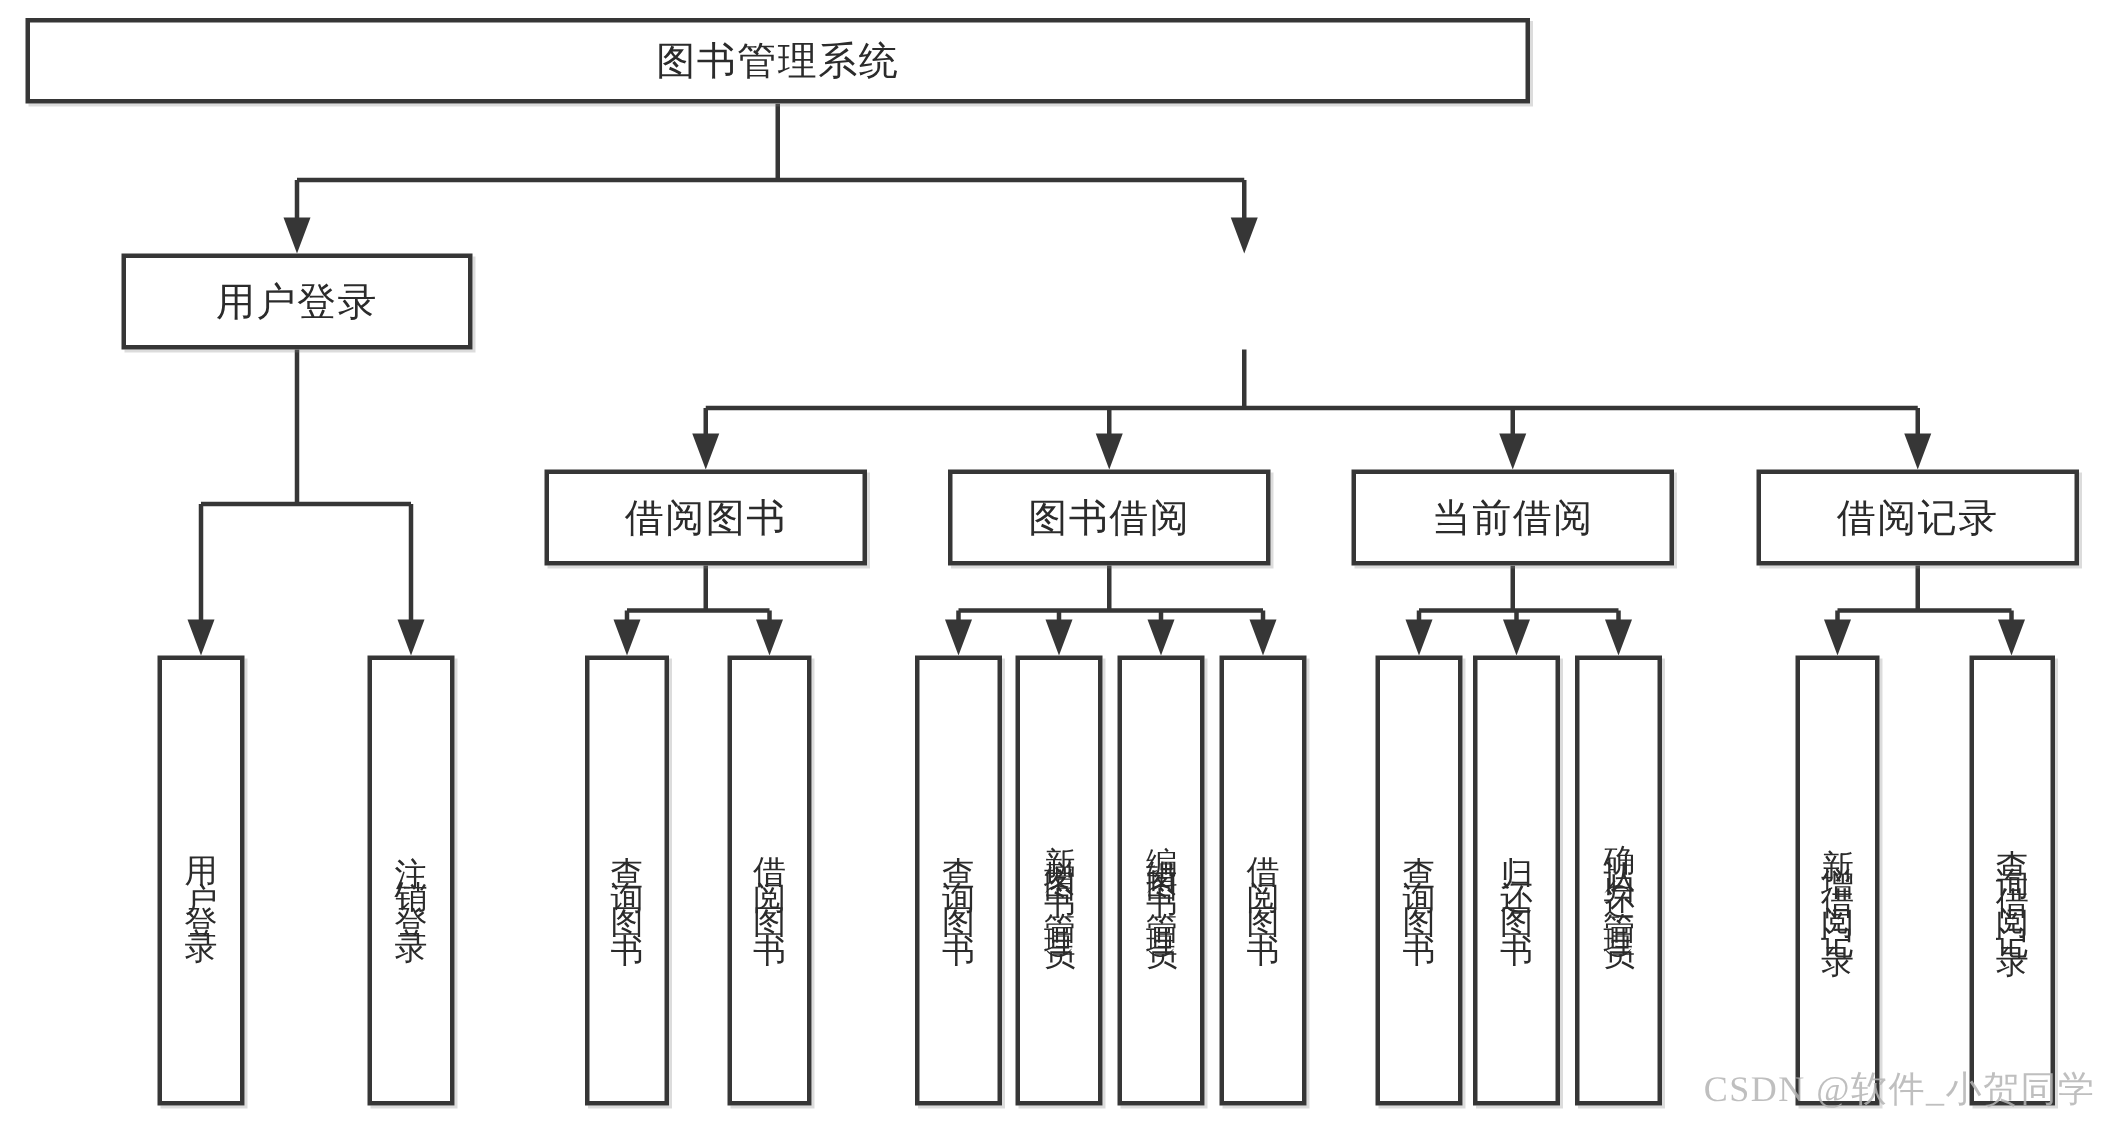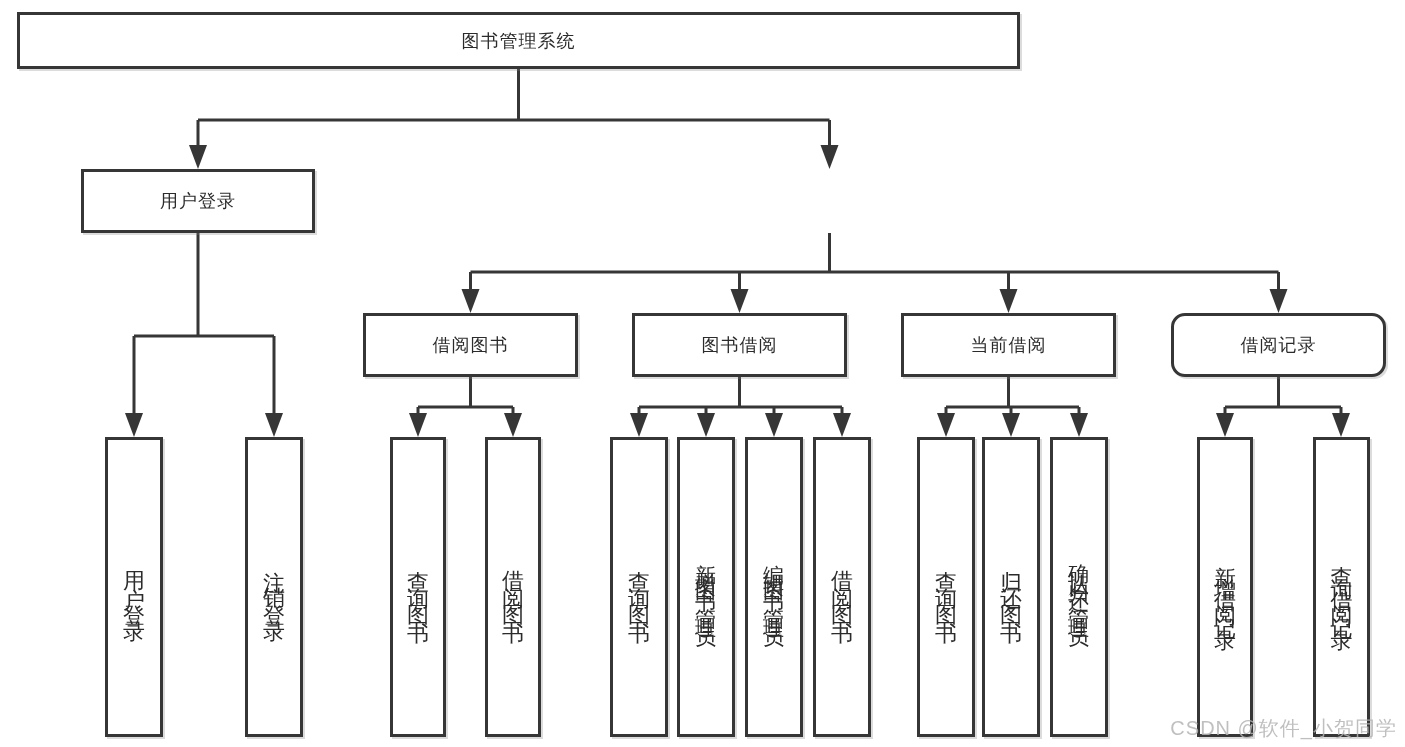--- a/index.html
+++ b/index.html
@@ -10,35 +10,36 @@
   .wires{position:absolute;left:0;top:0;width:1405px;height:747px;z-index:1;}
   .wires path{stroke:var(--line,#363636);stroke-width:3;fill:none;}
   .wires polygon{fill:var(--line,#363636);stroke:none;}
   .node{
     position:absolute;box-sizing:border-box;background:#fff;
     border:3px solid var(--line,#363636);
     box-shadow:2px 2px 0 rgba(130,130,130,.28);
     display:flex;align-items:center;justify-content:center;
     z-index:2;color:var(--text,#2b2b2b);
   }
-  .node .hlabel{font-size:18px;letter-spacing:1px;white-space:nowrap;}
+  .node .hlabel{font-size:26px;letter-spacing:1px;white-space:nowrap;}
   .root{left:17px;top:12px;width:1003px;height:57px;}
   .lvl2,.lvl3{height:64px;}
   .leaf{top:437px;width:58px;height:300px;}
   .vtext{
     writing-mode:vertical-rl;text-orientation:upright;
     font-size:22px;line-height:1;color:var(--text,#2b2b2b);white-space:nowrap;
   }
   .sp4{letter-spacing:17px;}
   .sp6{letter-spacing:13px;}
   .sp9{letter-spacing:9px;font-size:21px;}
   .watermark{
     position:absolute;right:8px;bottom:5px;z-index:3;
-    color:var(--watermark,#b5b5b5);font-size:20px;letter-spacing:1px;opacity:.85;
+    color:var(--watermark,#b5b5b5);font-size:24px;letter-spacing:1px;opacity:.85;
     white-space:nowrap;
+    font-family:Liberation Serif, serif;
   }
 </style>
 </head>
 <body>
 
 <div class="canvas" style="--line: #363636; --text: #2b2b2b; --background: #ffffff; --watermark: #b5b5b5;">
 
   <svg class="wires" viewBox="0 0 1405 747" xmlns="http://www.w3.org/2000/svg">
     <path d="
       M518.5 69 L518.5 120
@@ -105,21 +106,21 @@
 
   <div class="node lvl3" style="left:363px;top:313px;width:215px;">
     <span class="hlabel">借阅图书</span>
   </div>
   <div class="node lvl3" style="left:632px;top:313px;width:215px;">
     <span class="hlabel">图书借阅</span>
   </div>
   <div class="node lvl3" style="left:901px;top:313px;width:215px;">
     <span class="hlabel">当前借阅</span>
   </div>
-  <div class="node lvl3" style="left:1171px;top:313px;width:215px;border-radius:14px;">
+  <div class="node lvl3" style="left:1171px;top:313px;width:215px;">
     <span class="hlabel">借阅记录</span>
   </div>
 
   <div class="node leaf" style="left:105px;">
     <span class="vtext sp4">用户登录</span>
   </div>
   <div class="node leaf" style="left:245px;">
     <span class="vtext sp4">注销登录</span>
   </div>
 

